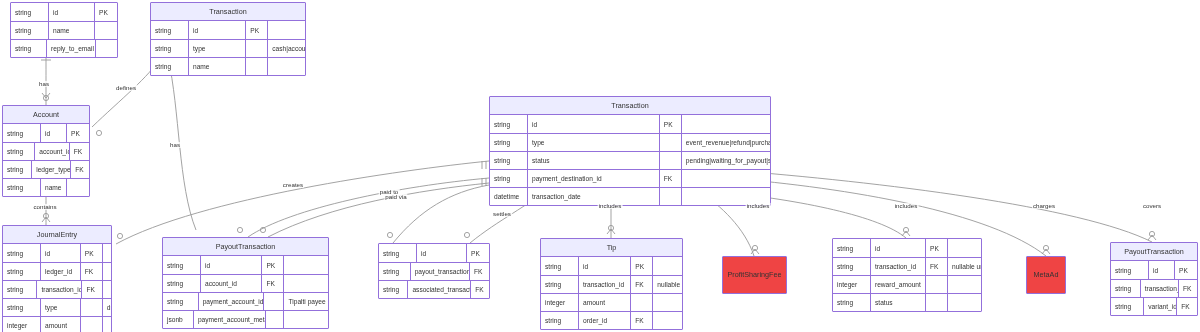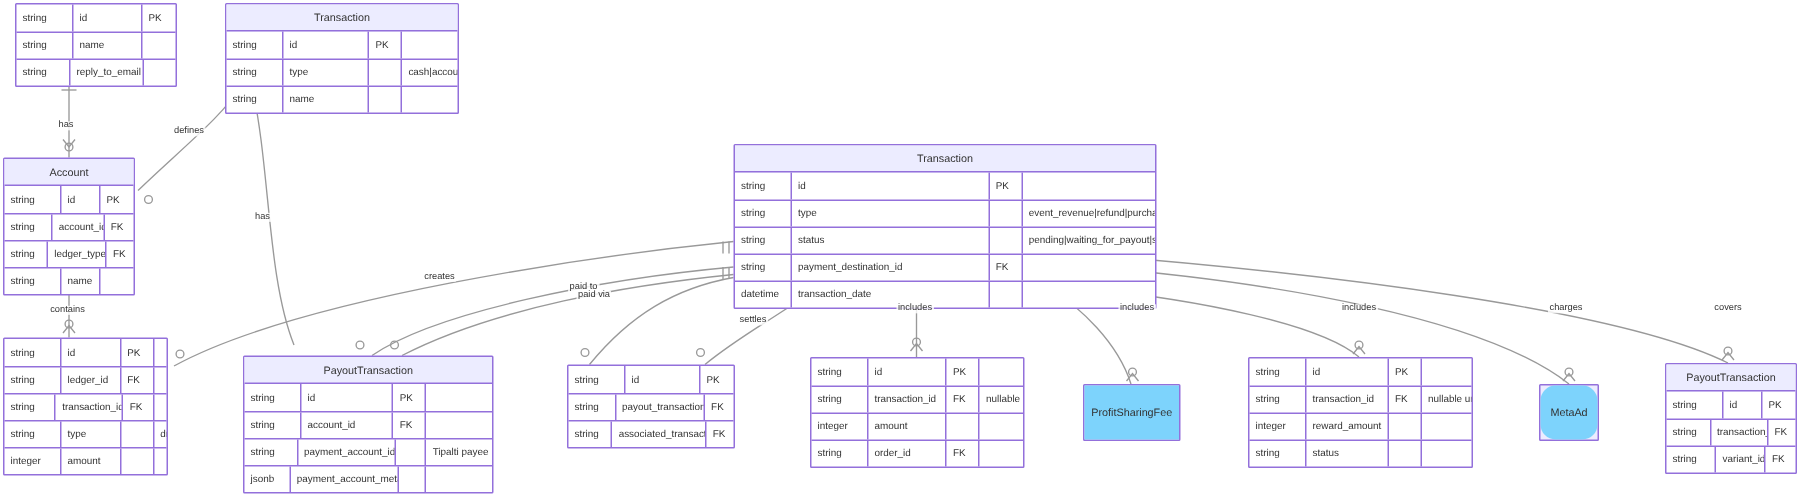--- a/index.html
+++ b/index.html
@@ -22,21 +22,21 @@
     border-bottom:1px solid #9370DB;
     text-align:center;
     font-size:7.2px;
     color:#333333;
     line-height:1;
     padding:5px 2px 5px 2px;
     box-sizing:border-box;
     white-space:nowrap;
     overflow:hidden;
   }
-  .entity.plain .title{border-bottom:none;background:#7dd3fc;}
+  .entity.plain .title{border-bottom:none;background:#ef4444;}
   .entity.plain{background:#ECECFF;}
   .attrs{display:block;}
   .arow{
     display:flex;
     border-top:1px solid #9370DB;
     box-sizing:border-box;
     height:18px;
     align-items:center;
   }
   .arow:first-child{border-top:none;}
@@ -196,20 +196,21 @@
             <div class="cell c-key">FK</div>
           </div>
           <div class="arow">
             <div class="cell c-type">string</div>
             <div class="cell c-name">name</div>
             <div class="cell c-key"></div>
           </div>
         </div>
       </div>
       <div class="entity" style="left: 2px; top: 225px; width: 110px;">
+        <div class="title">JournalEntry</div>
         <div class="attrs">
           <div class="arow">
             <div class="cell c-type">string</div>
             <div class="cell c-name">id</div>
             <div class="cell c-key">PK</div>
             <div class="cell c-cmt" style="width: 8.2px; flex: 0 0 auto;"></div>
           </div>
           <div class="arow">
             <div class="cell c-type">string</div>
             <div class="cell c-name">ledger_id</div>
@@ -313,20 +314,21 @@
           </div>
           <div class="arow">
             <div class="cell c-type">datetime</div>
             <div class="cell c-name">transaction_date</div>
             <div class="cell c-key"></div>
             <div class="cell c-cmt" style="width: 88.18px; flex: 0 0 auto;"></div>
           </div>
         </div>
       </div>
       <div class="entity" style="left: 540px; top: 238px; width: 143px;">
+        <div class="title">Tip</div>
         <div class="attrs">
           <div class="arow">
             <div class="cell c-type">string</div>
             <div class="cell c-name">id</div>
             <div class="cell c-key">PK</div>
             <div class="cell c-cmt" style="width: 28.66px; flex: 0 0 auto;"></div>
           </div>
           <div class="arow">
             <div class="cell c-type">string</div>
             <div class="cell c-name">transaction_id</div>
@@ -372,21 +374,21 @@
           </div>
           <div class="arow">
             <div class="cell c-type">string</div>
             <div class="cell c-name">status</div>
             <div class="cell c-key"></div>
             <div class="cell c-cmt" style="width: 33px; flex: 0 0 auto;"></div>
           </div>
         </div>
       </div>
       <div class="entity plain" style="left: 1026px; top: 256px; width: 40px; height: 38px;">
-        <div class="title" style="height: 100%; display: flex; align-items: center; justify-content: center; border-radius: 10px;">MetaAd</div>
+        <div class="title" style="height: 100%; display: flex; align-items: center; justify-content: center;">MetaAd</div>
       </div>
       <div class="entity" style="left: 1110px; top: 242px; width: 88px;">
         <div class="title">PayoutTransaction</div>
         <div class="attrs">
           <div class="arow">
             <div class="cell c-type">string</div>
             <div class="cell c-name">id</div>
             <div class="cell c-key">PK</div>
           </div>
           <div class="arow">

